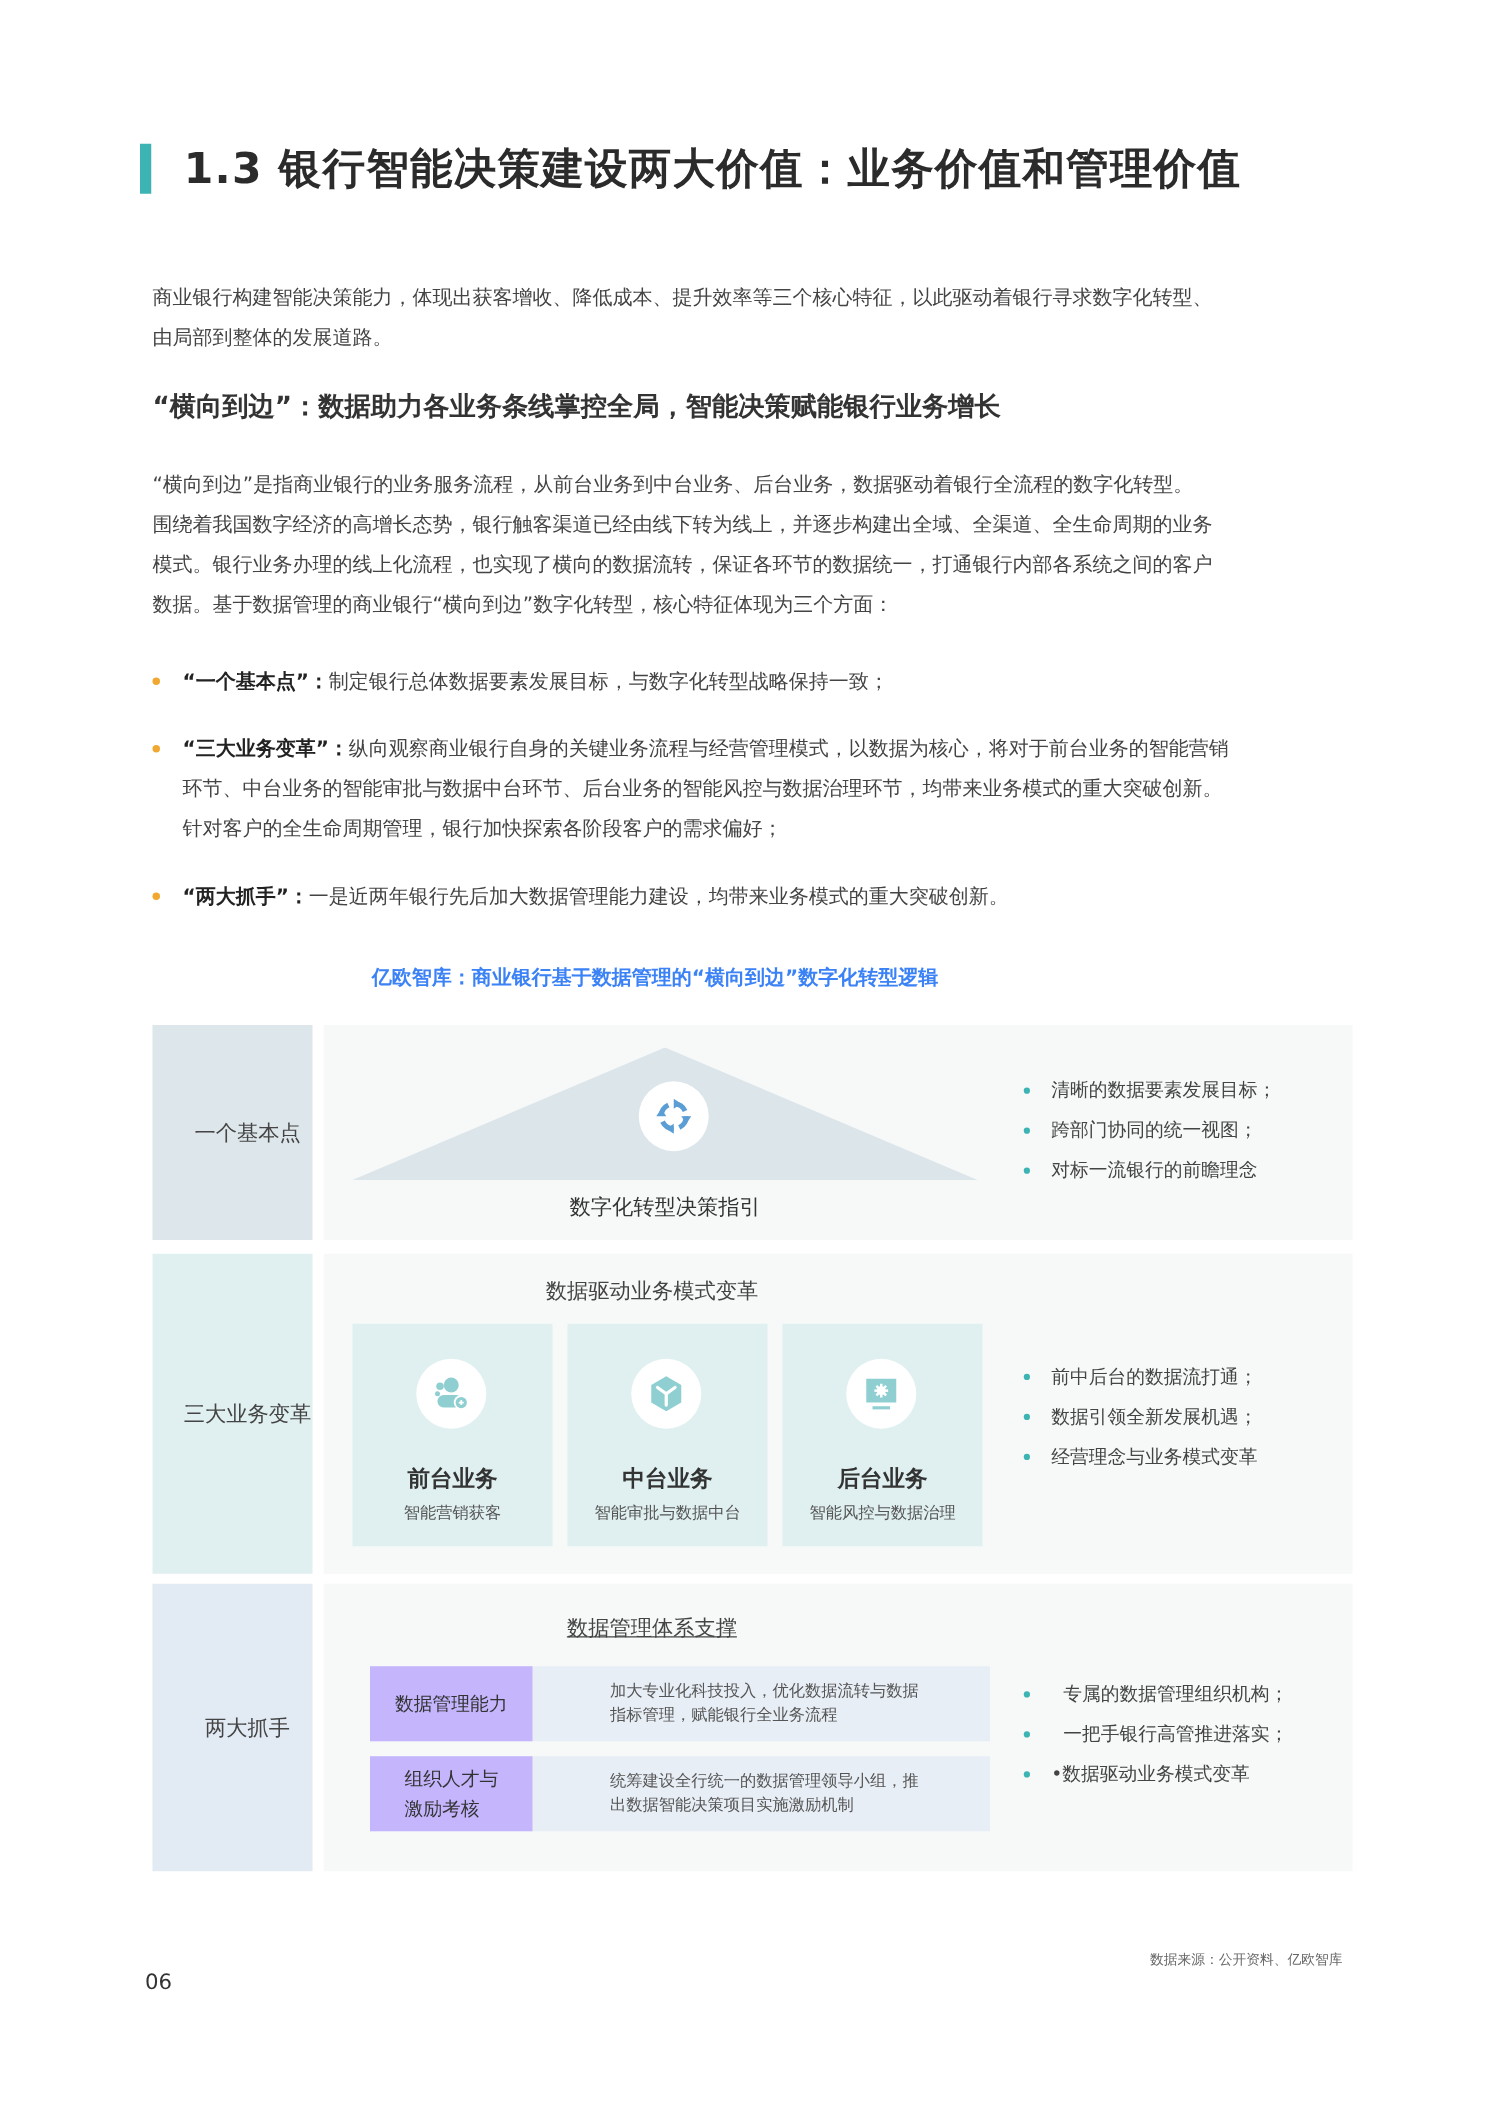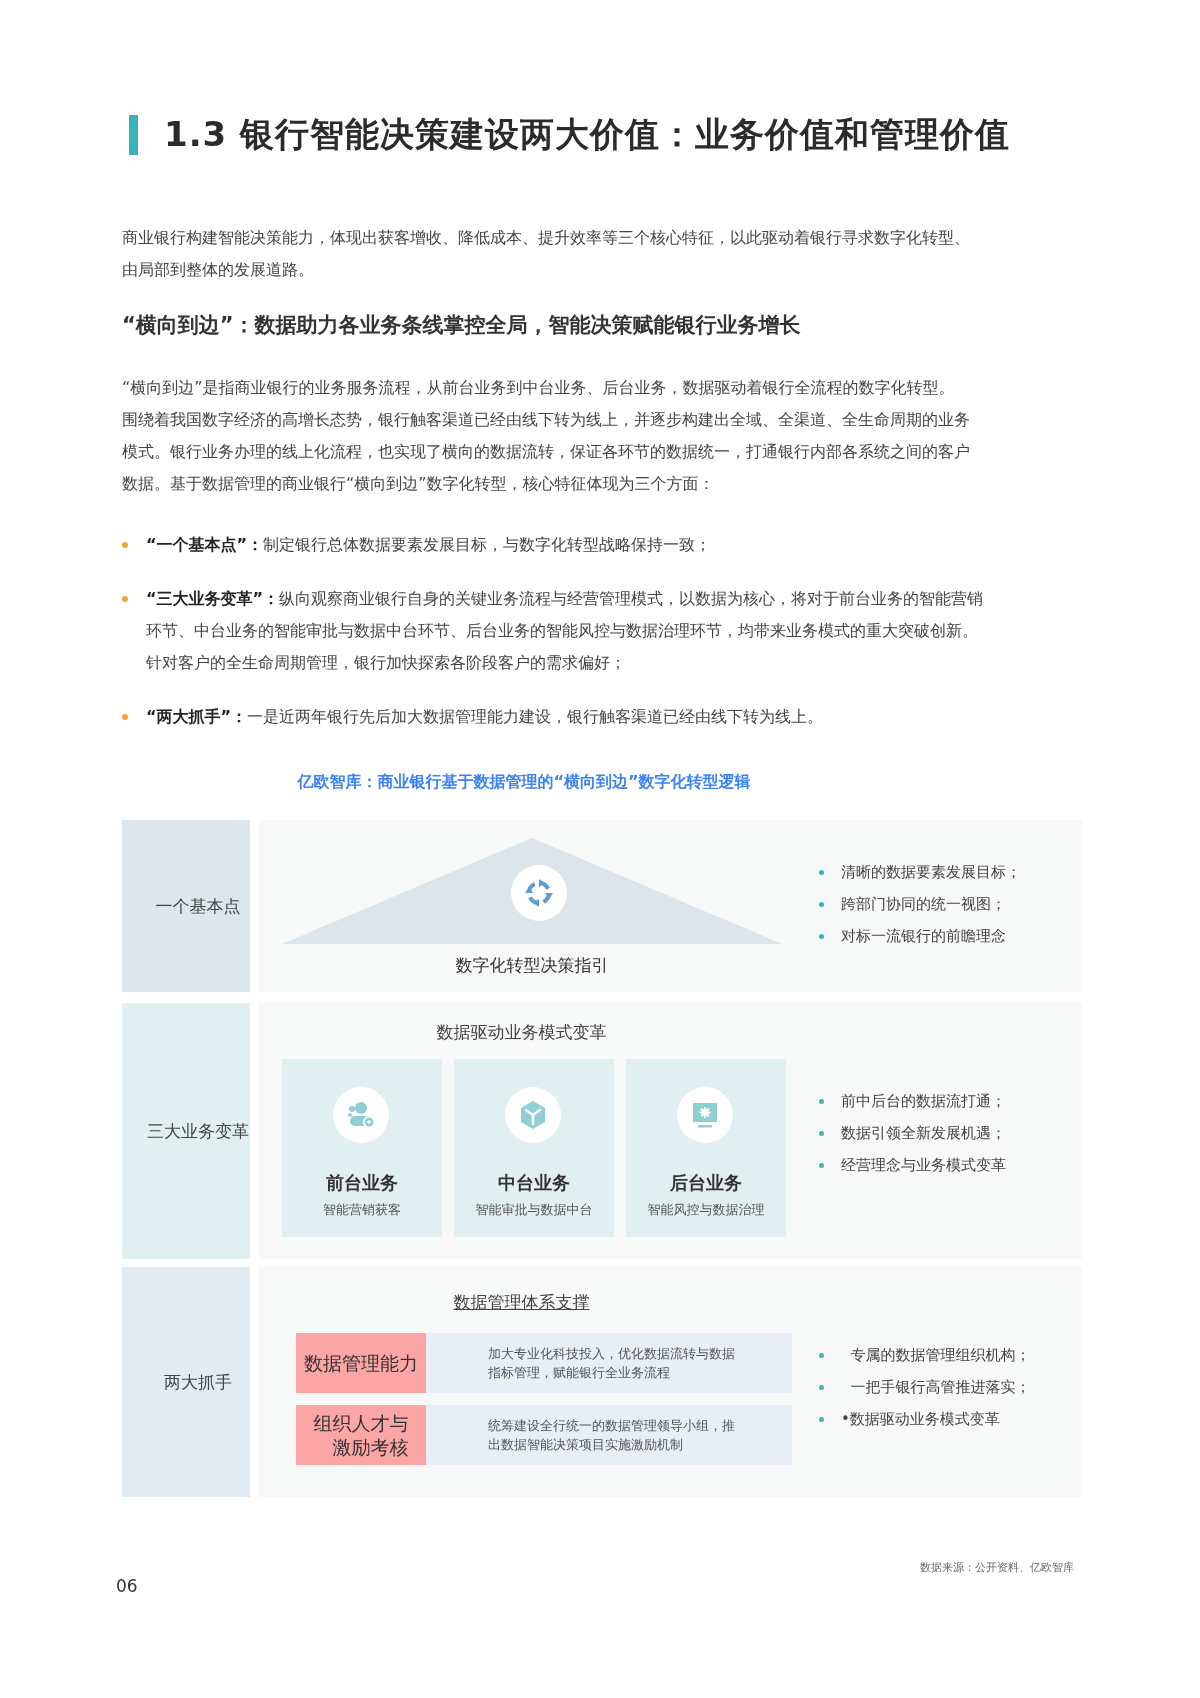--- a/index.html
+++ b/index.html
@@ -1,19 +1,19 @@
 <!DOCTYPE html>
 <html><head>
 <meta charset="utf-8">
 <style>
   * { box-sizing: border-box; margin: 0; padding: 0; }
   html, body { width: 1200px; height: 1698px; background: #ffffff; }
   body { font-family: "DejaVu Sans", "Liberation Sans", sans-serif; color: #333333; position: relative; overflow: hidden; }
 
-  .title-wrap { position: absolute; left: 129px; top: 112px; display: flex; align-items: center; }
+  .title-wrap { position: absolute; left: 112px; top: 112px; display: flex; align-items: center; }
   .title-bar { width: 9px; height: 40px; background: #3cb4b4; margin-right: 26px; }
   .title { font-size: 34px; font-weight: bold; color: #2b2b2b; letter-spacing: 1px; }
 
   .para { position: absolute; left: 122px; width: 960px; font-size: 16px; line-height: 32px; color: #444444; }
   .subheading { position: absolute; left: 122px; top: 311px; font-size: 21px; font-weight: bold; color: #333333; }
 
   .bullets { position: absolute; left: 122px; width: 960px; }
   .bullet { position: relative; padding-left: 24px; font-size: 16px; line-height: 32px; color: #444444; }
   .bullet .dot { position: absolute; left: 0; top: 13px; width: 6px; height: 6px; border-radius: 50%; background: #f0a830; }
   .bullet b { color: #222222; }
@@ -36,21 +36,21 @@
   .sec-title { position: absolute; left: 0; width: 525px; text-align: center; font-size: 17px; color: #444444; }
 
   .cards { position: absolute; left: 23px; top: 56px; display: flex; border-radius: 32px; }
   .card { width: 160px; height: 178px; background: #e0f0f0; margin-right: 12px; position: relative; }
   .card:last-child { margin-right: 0; }
   .card .cicon { position: absolute; left: 51px; top: 28px; width: 56px; height: 56px; border-radius: 50%; background: #ffffff; display: flex; align-items: center; justify-content: center; }
   .card .ctitle { position: absolute; top: 112px; width: 100%; text-align: center; font-size: 18px; font-weight: bold; color: #333333; }
   .card .csub { position: absolute; top: 142px; width: 100%; text-align: center; font-size: 13px; color: #555555; }
 
   .mgmt { position: absolute; left: 37px; width: 496px; display: flex; background: #e8eef6; }
-  .mgmt .mleft { width: 130px; background: #fca5a5; display: flex; align-items: center; justify-content: center; text-align: right; font-size: 19px; color: #333333; line-height: 24px; }
+  .mgmt .mleft { width: 130px; background: #c4b5fd; display: flex; align-items: center; justify-content: center; text-align: left; font-size: 15px; color: #333333; line-height: 24px; }
   .mgmt .mright { flex: 1; padding-left: 62px; padding-right: 30px; display: flex; align-items: center; font-size: 13px; color: #555555; line-height: 19px; }
 
   .page-num { position: absolute; left: 116px; top: 1576px; font-size: 17px; color: #333333; }
   .source { position: absolute; right: 126px; top: 1560px; font-size: 11px; color: #666666; }
 </style>
 </head>
 <body>
 
 <div class="title-wrap">
   <div class="title-bar"></div>
@@ -77,21 +77,21 @@
     <b>“一个基本点”：</b><span>制定银行总体数据要素发展目标，与数字化转型战略保持一致；</span>
   </div>
   <div class="bullet" style="margin-bottom:22px;">
     <span class="dot"></span>
     <b>“三大业务变革”：</b><span>纵向观察商业银行自身的关键业务流程与经营管理模式，以数据为核心，将对于前台业务的智能营销</span>
     <div>环节、中台业务的智能审批与数据中台环节、后台业务的智能风控与数据治理环节，均带来业务模式的重大突破创新。</div>
     <div>针对客户的全生命周期管理，银行加快探索各阶段客户的需求偏好；</div>
   </div>
   <div class="bullet">
     <span class="dot"></span>
-    <b>“两大抓手”：</b><span>一是近两年银行先后加大数据管理能力建设，银行触客渠道已经由线下转为线上。</span>
+    <b>“两大抓手”：</b><span>一是近两年银行先后加大数据管理能力建设，均带来业务模式的重大突破创新。</span>
   </div>
 </div>
 
 <div class="fig-title">亿欧智库：商业银行基于数据管理的“横向到边”数字化转型逻辑</div>
 
 <div class="row" style="top:820px; height:172px;">
   <div class="row-label" style="background:#dde6ea;">一个基本点</div>
   <div class="row-body">
     <div class="roof">
       <svg viewBox="0 0 500 106" preserveAspectRatio="none">

